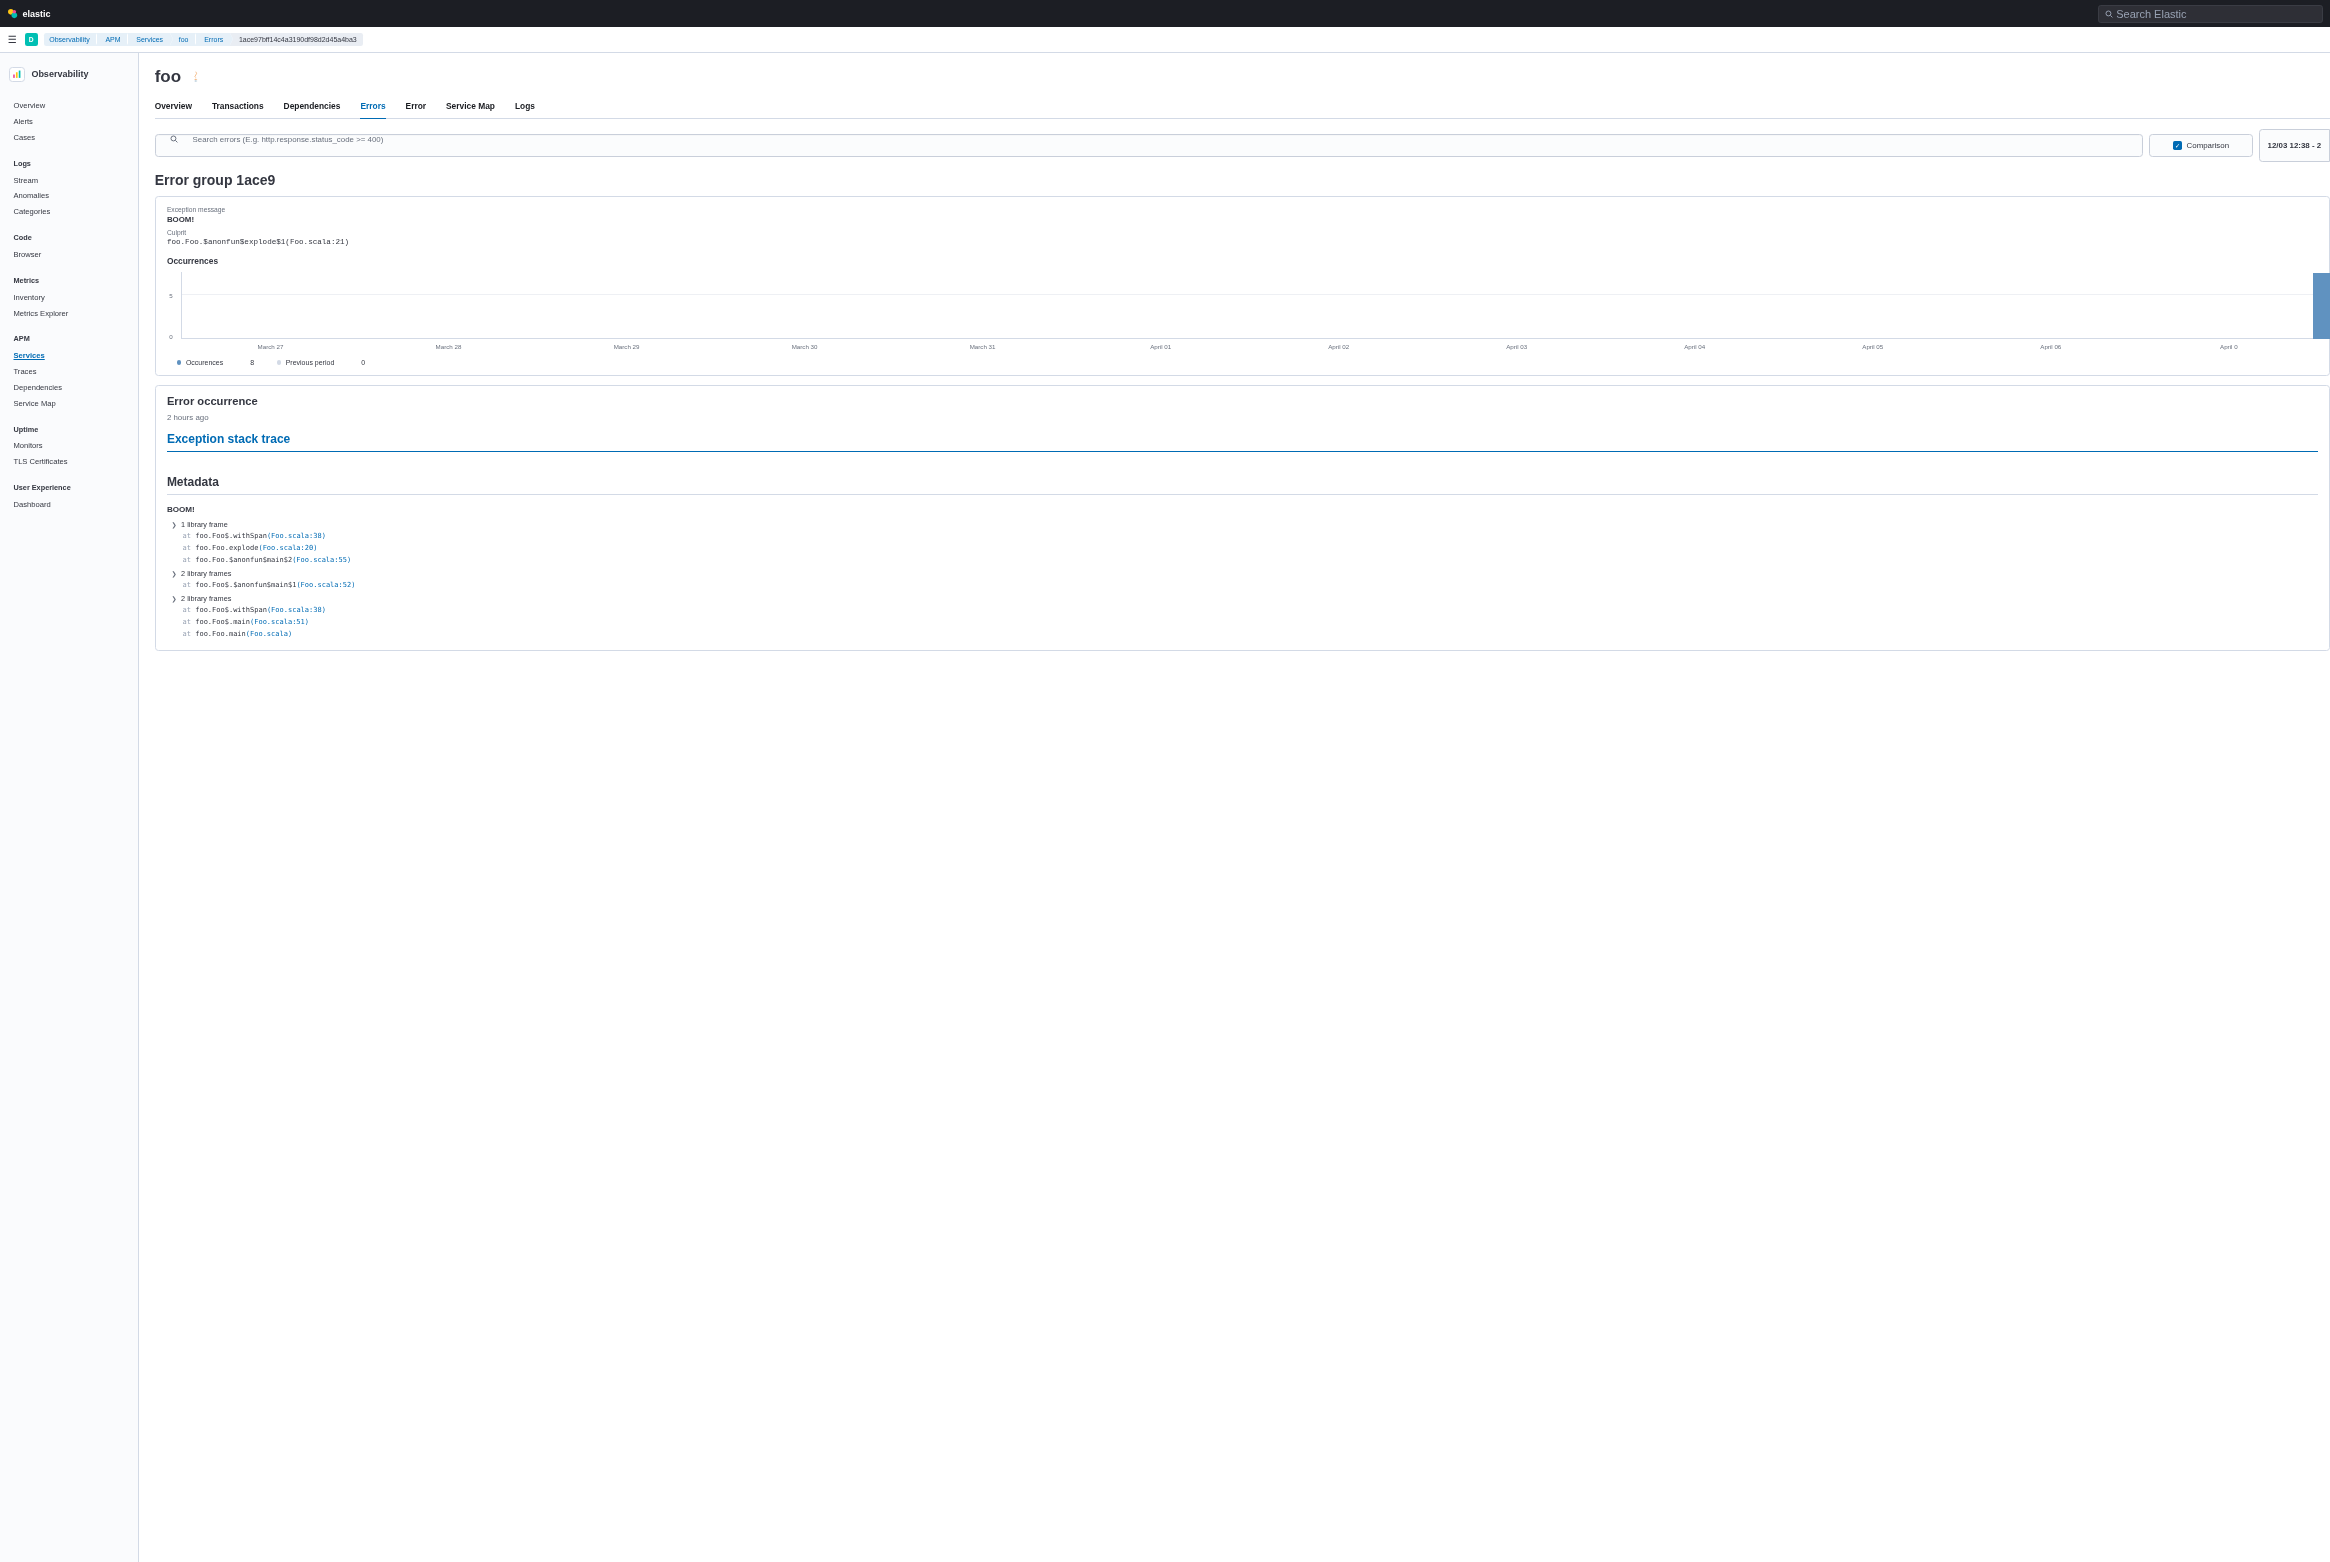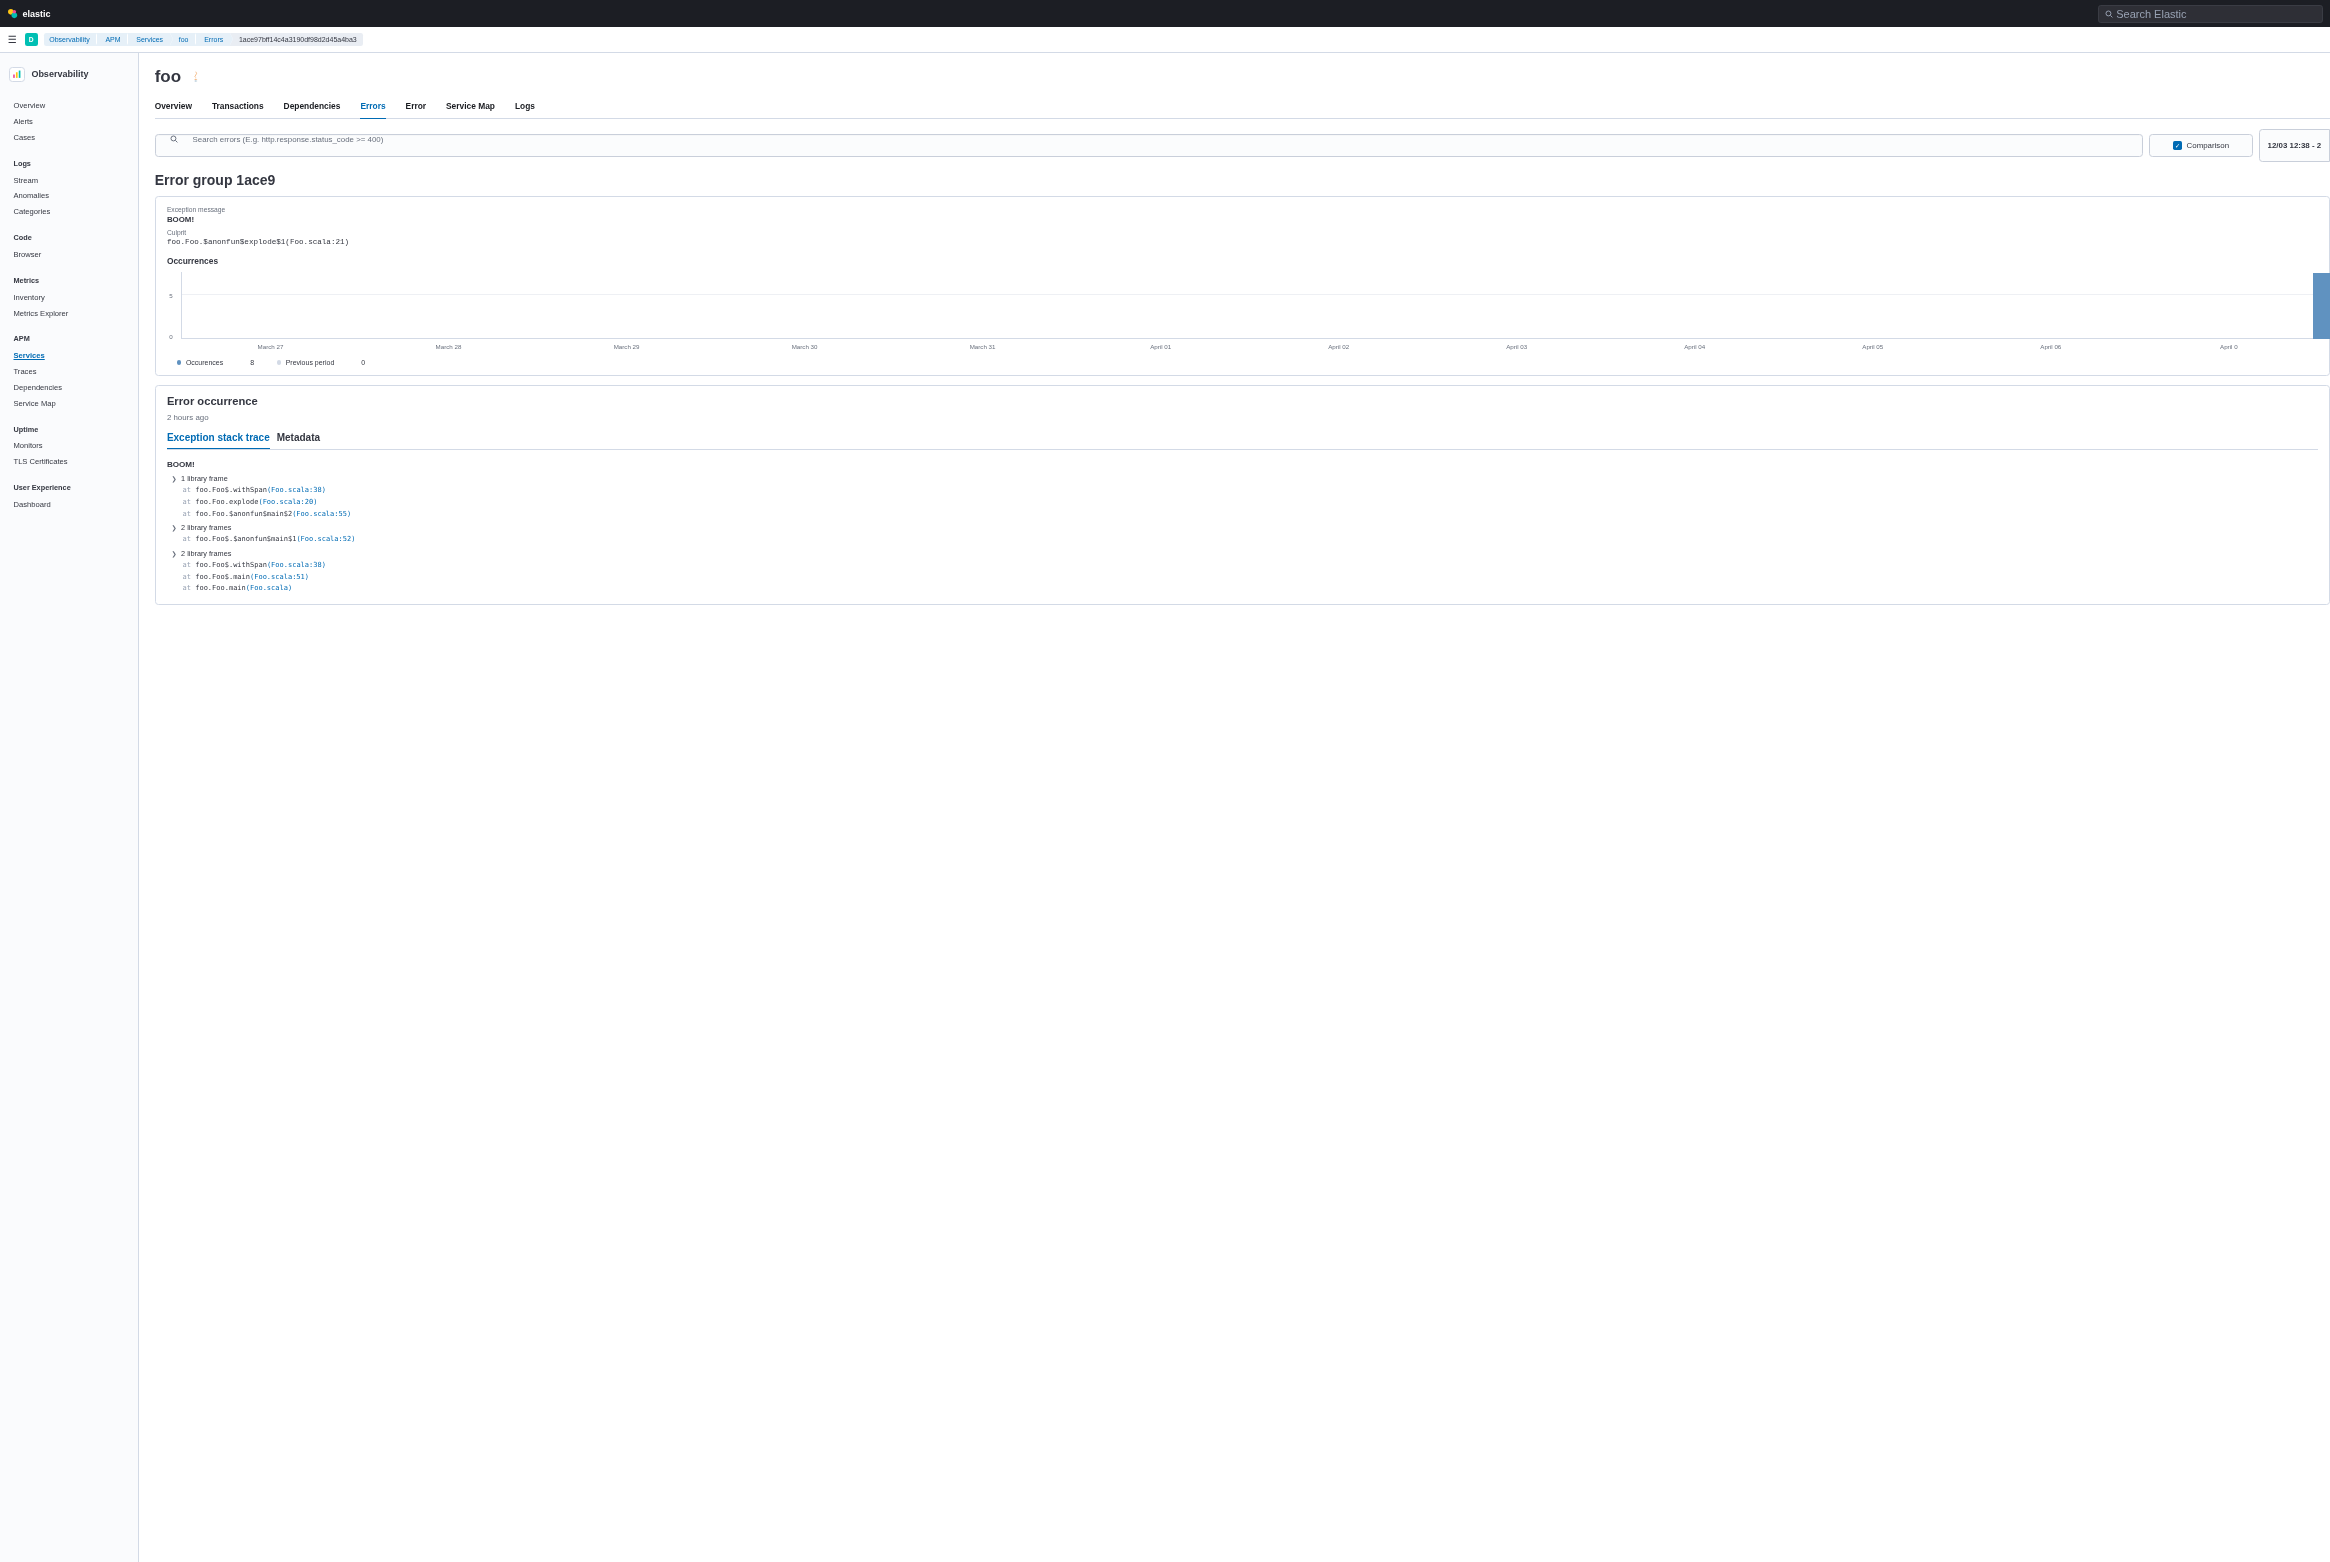--- a/index.html
+++ b/index.html
@@ -51,21 +51,21 @@
   .chart-area{ position:absolute; left:5.6px; right:0; top:0; bottom:17px; border-left:0.6px solid #d3dae6;}
   .gridline{position:absolute;left:0;right:0;border-top:0.6px solid #eef0f4;}
   .bar{position:absolute;bottom:0;width:19px;background:#6092c0;}
   .chart-x-labels{position:absolute;left:5.6px;right:0;bottom:5.6px;display:flex;font-size:6.2px;color:#69707d;}
   .chart-x-labels span{flex:1;text-align:center;}
   .legend{display:flex;gap:22.5px;font-size:7px;color:#343741;align-items:center;margin-top:3.4px;padding-left:10px;}
   .legend-item{display:flex;align-items:center;gap:4.5px;}
   .dot{width:4.5px;height:4.5px;border-radius:50%;}
   .legend-val{margin-left:22.5px;}
   .occ-panel .small-time{color:#69707d;font-size:7.9px;margin:5.6px 0 10px;}
-  .subtab-row{display:flex;gap:7px;border-bottom:0.6px solid #d3dae6;font-size:10px;font-weight:700;margin-bottom:10px;}
+  .subtab-row{display:flex;gap:23px;border-bottom:0.6px solid #d3dae6;font-size:12px;font-weight:700;margin-bottom:10px;flex-direction:column;}
   .subtab{padding-bottom:5.6px;cursor:pointer;}
   .subtab.active{color:#006bb4;border-bottom:1.1px solid #006bb4;margin-bottom:-0.6px;}
   .trace-title{font-weight:700;font-size:8.1px;margin-bottom:3.4px;}
   .trace-line{font-family:"Menlo","Consolas",monospace;font-size:7px;line-height:1.7;padding-left:15.7px;white-space:nowrap;}
   .trace-at{color:#98a2b3;}
   .trace-link{color:#006bb4;}
   .trace-coll{display:flex;align-items:center;gap:4.5px;font-size:7.3px;color:#343741;padding:2.2px 0 2.2px 4.5px;cursor:pointer;}
   .chev{font-size:6.2px;color:#69707d;}
   .arrow-annot{position:relative;}
   .red-arrow{position:absolute;left:247px;top:1.1px;}

